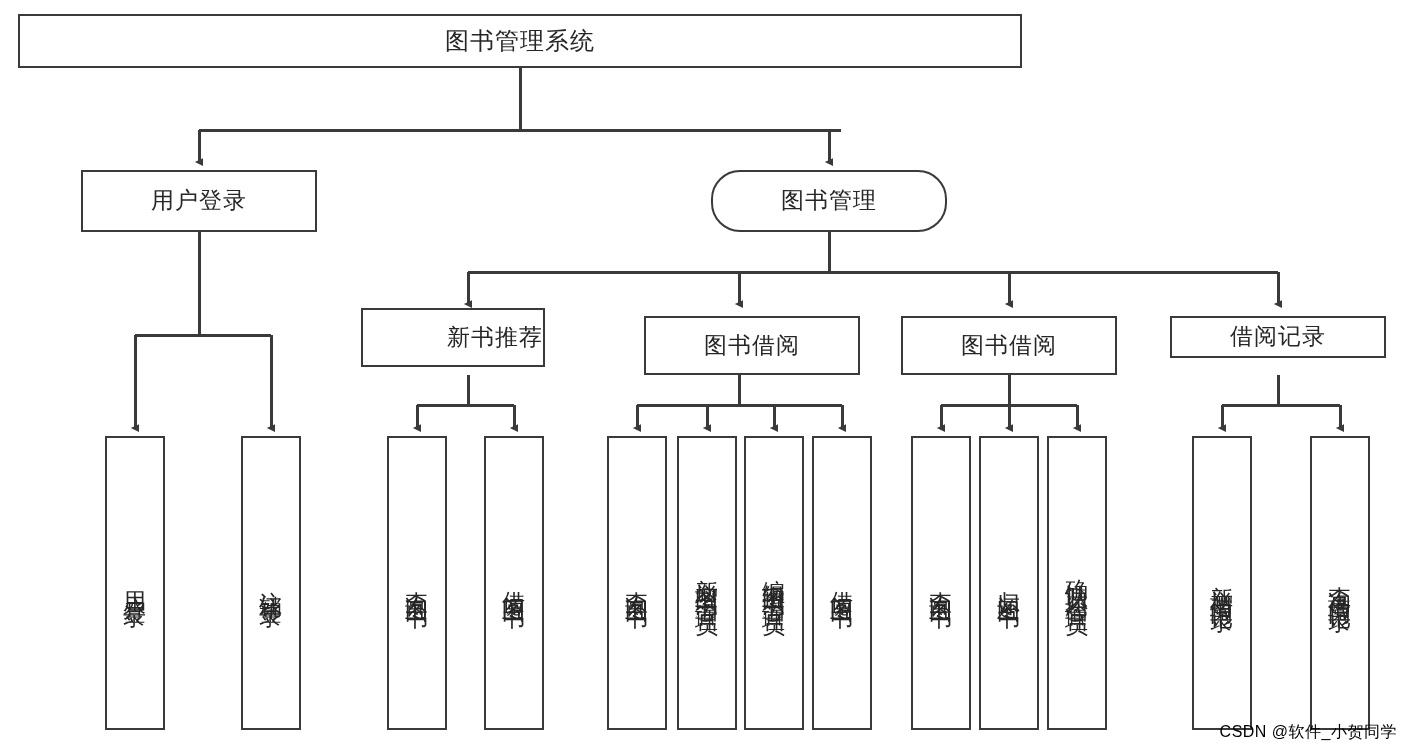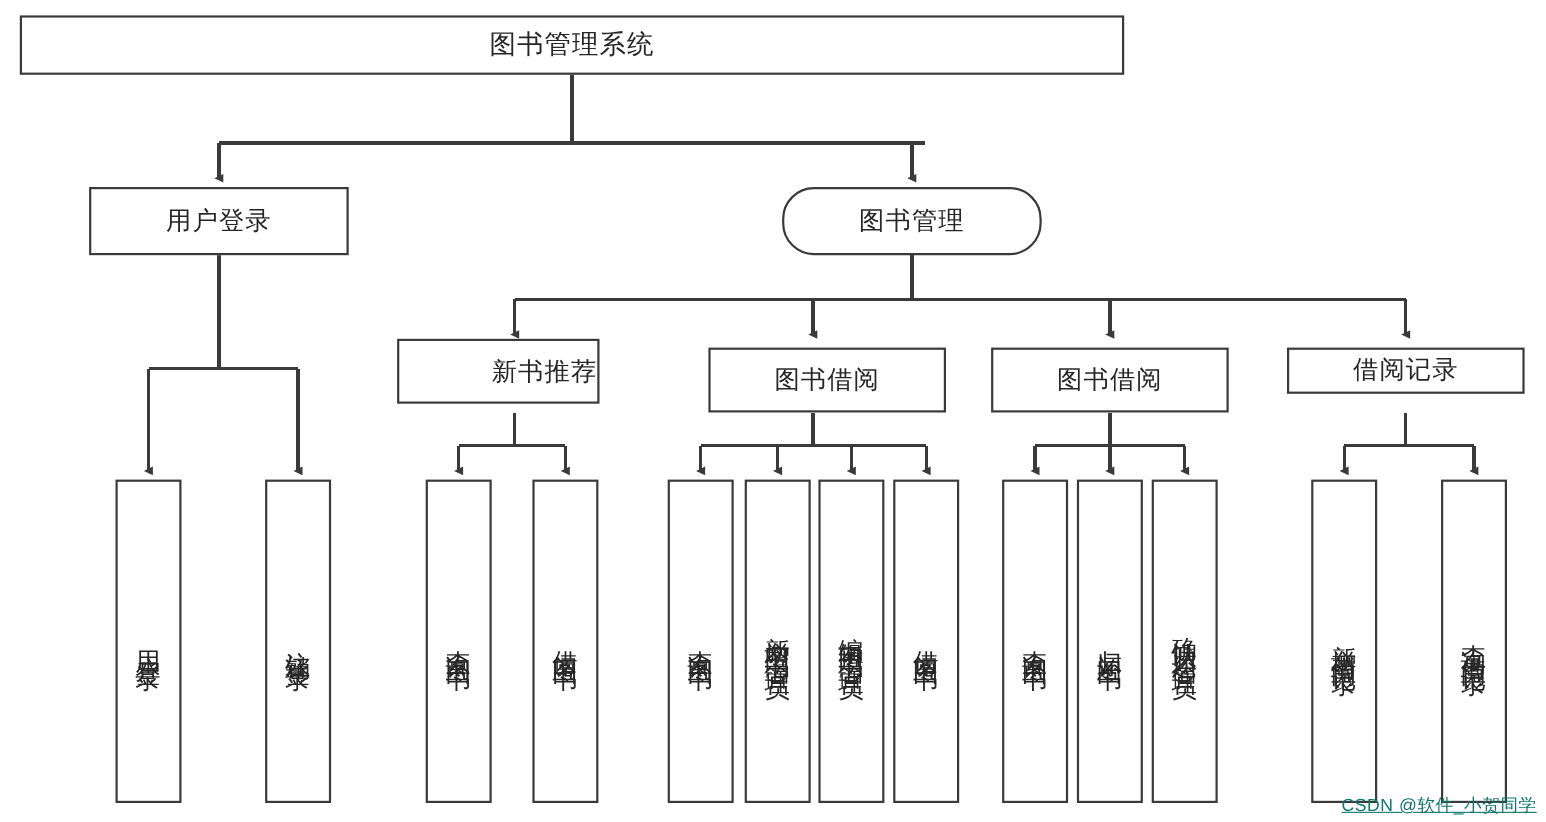--- a/index.html
+++ b/index.html
@@ -64,25 +64,24 @@
     font-size: 23px;
     line-height: 1.05;
     letter-spacing: 5px;
     white-space: nowrap;
   }
   #watermark {
     position: absolute;
     right: 8px;
     bottom: 4px;
     font-size: 16px;
-    color: #0f766e;
+    color: #000000;
     letter-spacing: 0.5px;
     z-index: 5;
     white-space: nowrap;
-    text-decoration: underline;
   }
 </style>
 </head>
 <body>
 
 <div id="canvas">
 
   <svg id="edges" viewBox="0 0 1405 747" xmlns="http://www.w3.org/2000/svg">
     <defs>
       <marker id="arrow" markerWidth="9" markerHeight="9" refX="4.2" refY="4.4" orient="auto" markerUnits="userSpaceOnUse">

